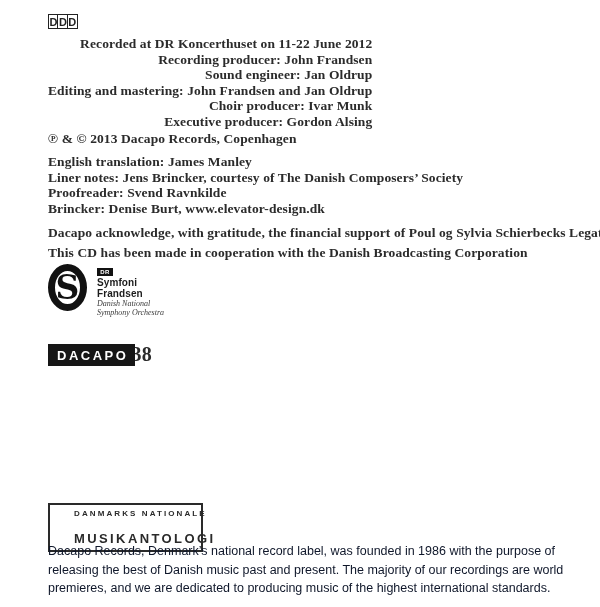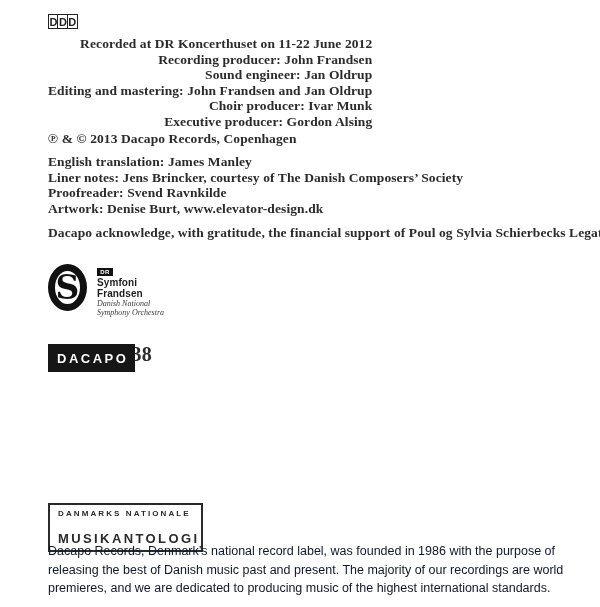--- a/index.html
+++ b/index.html
@@ -81,29 +81,29 @@
     font-size: 20px; font-weight: 700; letter-spacing: 0.2px; margin-top: 20px;
   }
 
   
   .label-logo {
     position: absolute; top: 344px; left: 48px;
     background: #161616; color: #ffffff;
     font-family: "Liberation Sans", sans-serif;
     font-weight: 700; font-size: 13px; letter-spacing: 2.5px;
     padding: 3px 7px 3px 9px;
-    height: 28px;
+    height: 22px;
     display: flex; align-items: center;
   }
 
   
   .anthology-box {
     position: absolute; top: 503px; left: 48px;
     border: 2px solid #2a2a2a;
-    padding: 4px 8px 4px 8px;
+    padding: 4px 8px 4px 24px;
     width: 155px;
     font-family: "Liberation Sans", sans-serif;
     color: #2a2a2a;
     background: #ffffff;
   }
   .anthology-line1 { font-size: 8px;  font-weight: 700; letter-spacing: 2.1px; white-space: nowrap; }
   .anthology-line2 { font-size: 13px; font-weight: 700; letter-spacing: 2.4px; white-space: nowrap; margin-top: 13px; }
 
   
   .footer-text {
@@ -133,24 +133,25 @@
     <div class="credit-line">Choir producer: Ivar Munk</div>
     <div class="credit-line">Executive producer: Gordon Alsing</div>
   </div>
 
   <div class="text-block credit-line" id="publisher-line">℗ &amp; © 2013 Dacapo Records, Copenhagen</div>
 
   <div class="text-block" id="production-credits">
     <div class="credit-line">English translation: James Manley</div>
     <div class="credit-line">Liner notes: Jens Brincker, courtesy of The Danish Composers’ Society</div>
     <div class="credit-line">Proofreader: Svend Ravnkilde</div>
-    <div class="credit-line">Artwork: Denise Burt, www.elevator-design.dk</div>
+    <div class="credit-line">Brincker: Denise Burt, www.elevator-design.dk</div>
   </div>
 
   <div class="text-block credit-line" id="acknowledgement">Dacapo acknowledge, with gratitude, the financial support of Poul og Sylvia Schierbecks Legat</div>
+  <div class="text-block credit-line" id="cooperation">This CD has been made in cooperation with the Danish Broadcasting Corporation</div>
 
   <div class="orchestra-logo">
     <div class="monogram-ring"></div>
     <div class="monogram-s">S</div>
     <div class="orchestra-text">
       <div class="dr-badge">DR</div>
       <div class="orchestra-name">Symfoni</div>
       <div class="orchestra-name">Frandsen</div>
       <div class="orchestra-sub">Danish National</div>
       <div class="orchestra-sub">Symphony Orchestra</div>

